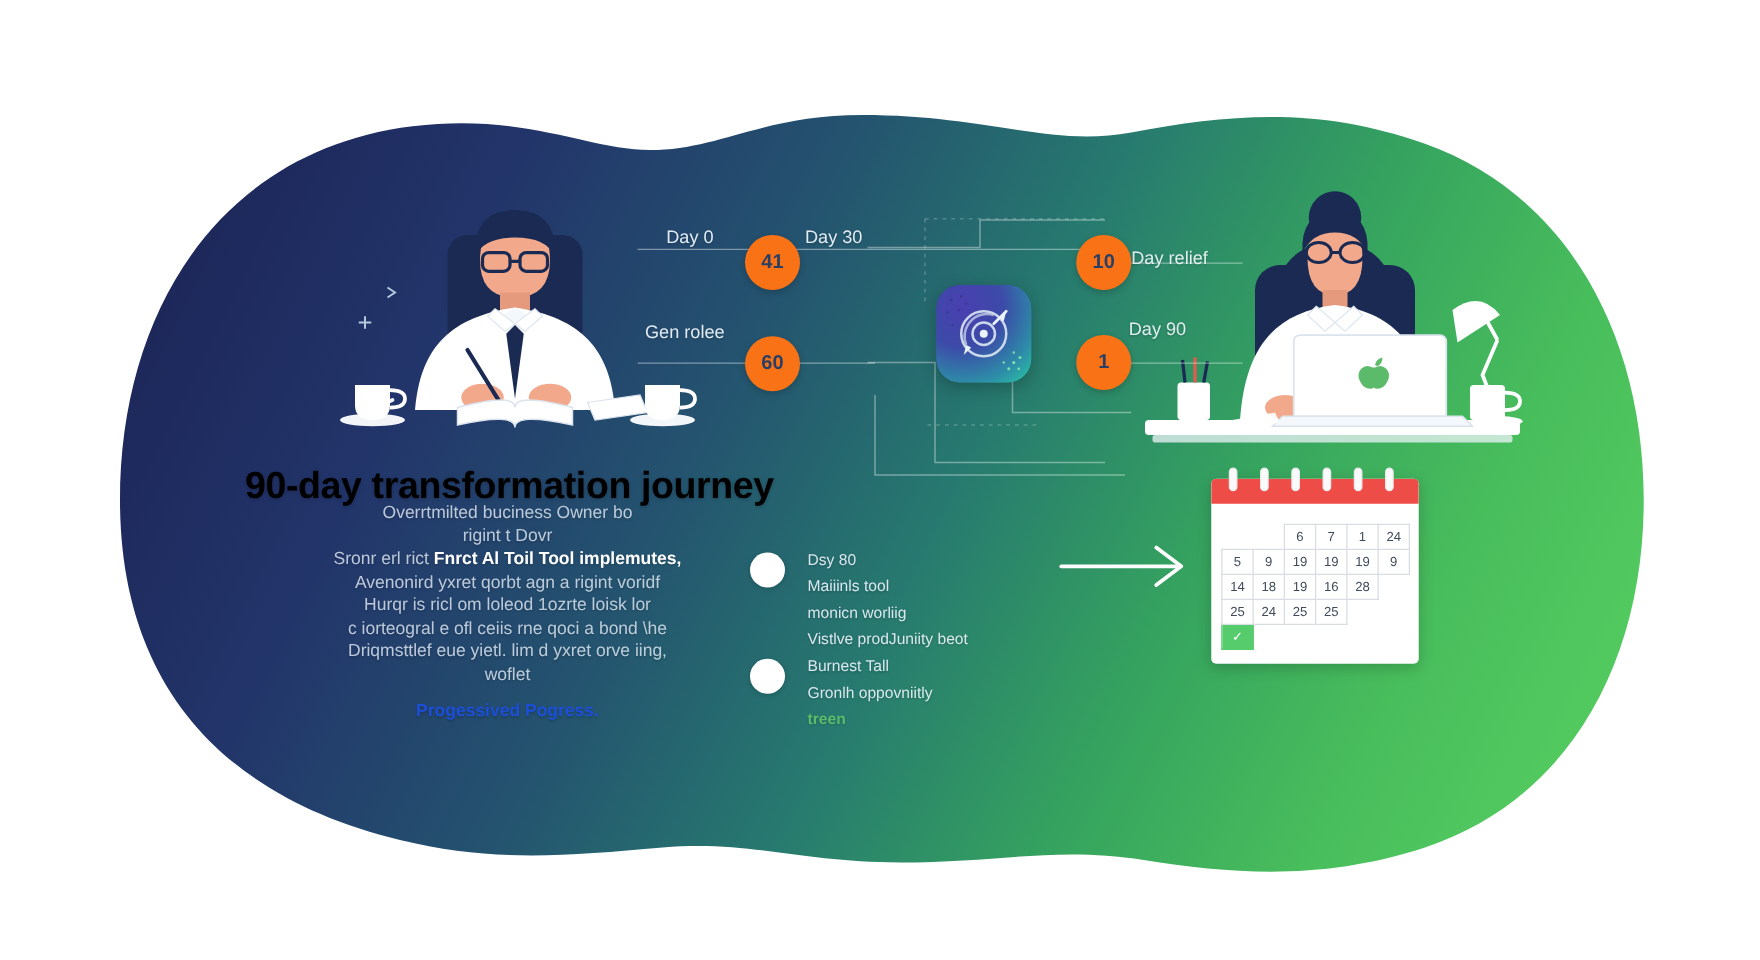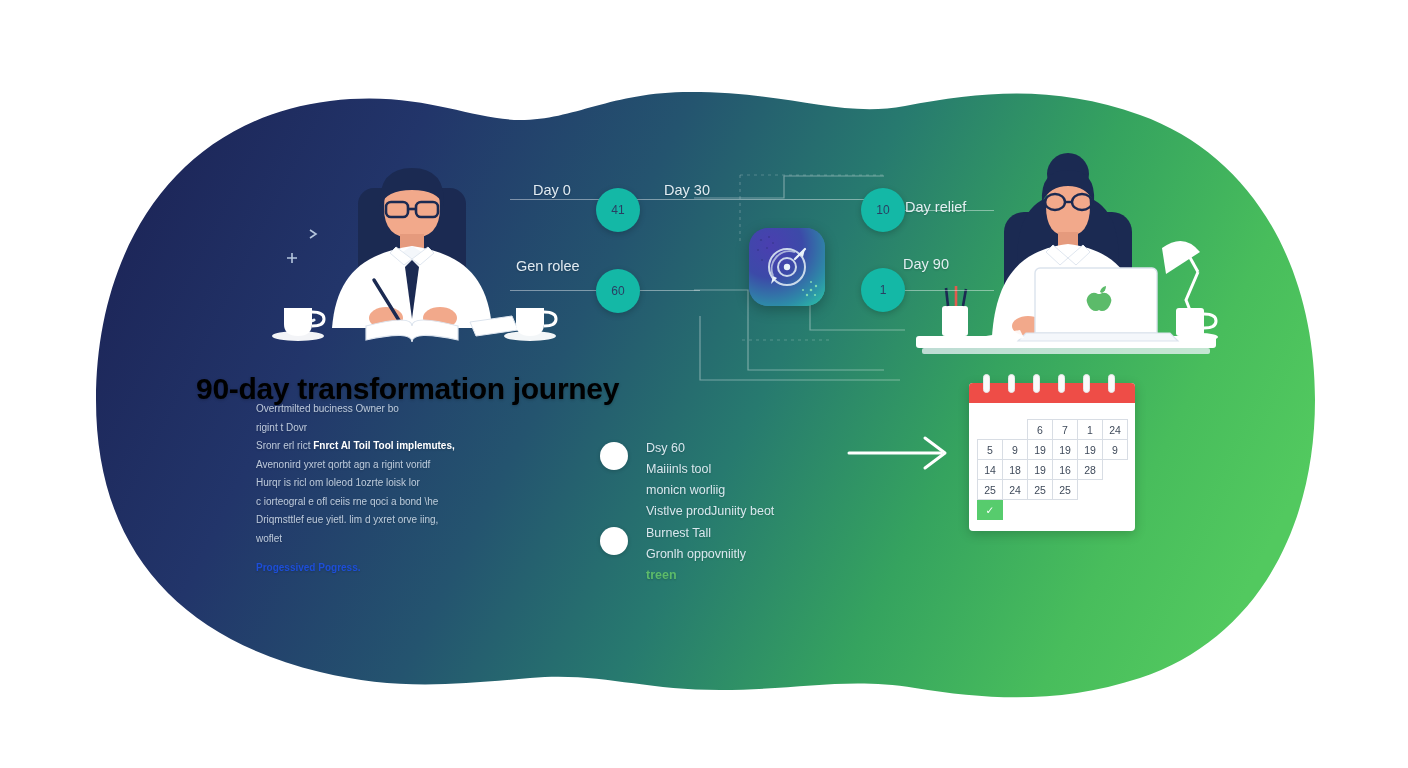--- a/index.html
+++ b/index.html
@@ -39,24 +39,25 @@
     font-weight: 700;
     color: #000000;
     letter-spacing: -0.3px;
     text-shadow: 0 1px 3px rgba(0,0,0,0.22);
   }
   #body-copy {
     position: absolute;
     left: 256px;
     top: 400px;
     width: 300px;
-    font-size: 10px;
+    font-size: 14px;
     line-height: 18.5px;
     color: rgba(226,236,247,0.80);
     text-shadow: 0 1px 2px rgba(0,0,0,0.18);
+    text-align: center;
   }
   #body-copy .strong {
     color: #ffffff;
     font-weight: 700;
   }
   #body-copy .last {
     display: block;
     margin-top: 11px;
     color: #1d4ed8;
     font-weight: 700;
@@ -94,24 +95,24 @@
   .tl-rule {
     position: absolute;
     height: 1px;
     background: rgba(255,255,255,0.42);
   }
   .tl-node {
     position: absolute;
     width: 44px;
     height: 44px;
     border-radius: 50%;
-    background: #14b8a6;
+    background: #f97316;
     color: #2a3f63;
-    font-size: 12px;
-    font-weight: 400;
+    font-size: 16px;
+    font-weight: 700;
     display: flex;
     align-items: center;
     justify-content: center;
     box-shadow: 0 2px 6px rgba(0,0,0,0.20);
   }
 
   
   #app-icon {
     position: absolute;
     left: 749px;
@@ -337,21 +338,21 @@
     <g fill="none" stroke="rgba(255,255,255,0.22)" stroke-width="1.2" stroke-dasharray="3 4">
       <path d="M740 175 L 884 175"></path>
       <path d="M740 175 L 740 245"></path>
       <path d="M742 340 L 830 340"></path>
     </g>
   </svg>
 
   <div class="tl-rule" style="left:510px; top:199px; width:130px;"></div>
   <div class="tl-label" style="left:533px; top:182px;">Day 0</div>
   <div class="tl-rule" style="left:640px; top:199px; width:250px;"></div>
-  <div class="tl-label" style="left:664px; top:182px;">Day 30</div>
+  <div class="tl-label" style="left:644px; top:182px;">Day 30</div>
   <div class="tl-node" style="left:596px; top:188px;">41</div>
 
   <div class="tl-rule" style="left:510px; top:290px; width:190px;"></div>
   <div class="tl-label" style="left:516px; top:258px;">Gen rolee</div>
   <div class="tl-node" style="left:596px; top:269px;">60</div>
 
   <div class="tl-rule" style="left:884px; top:210px; width:110px;"></div>
   <div class="tl-label" style="left:905px; top:199px;">Day relief</div>
   <div class="tl-node" style="left:861px; top:188px;">10</div>
 
@@ -402,21 +403,21 @@
     <span>Hurqr is ricl om loleod 1ozrte loisk lor</span><br>
     <span>c iorteogral e ofl ceiis rne qoci a bond  \he</span><br>
     <span>Driqmsttlef eue yietl. lim d yxret orve iing,</span><br>
     <span>woflet</span>
     <span class="last">Progessived Pogress.</span>
   </div>
 
   <div class="bullet-group" style="top:438px;">
     <div class="bullet-dot"></div>
     <div class="bullet-lines">
-      <div>Dsy 60</div>
+      <div>Dsy 80</div>
       <div>Maiiinls tool</div>
       <div>monicn worliig</div>
       <div>Vistlve prodJuniity beot</div>
     </div>
   </div>
 
   <div class="bullet-group" style="top:523px;">
     <div class="bullet-dot"></div>
     <div class="bullet-lines">
       <div>Burnest Tall</div>

